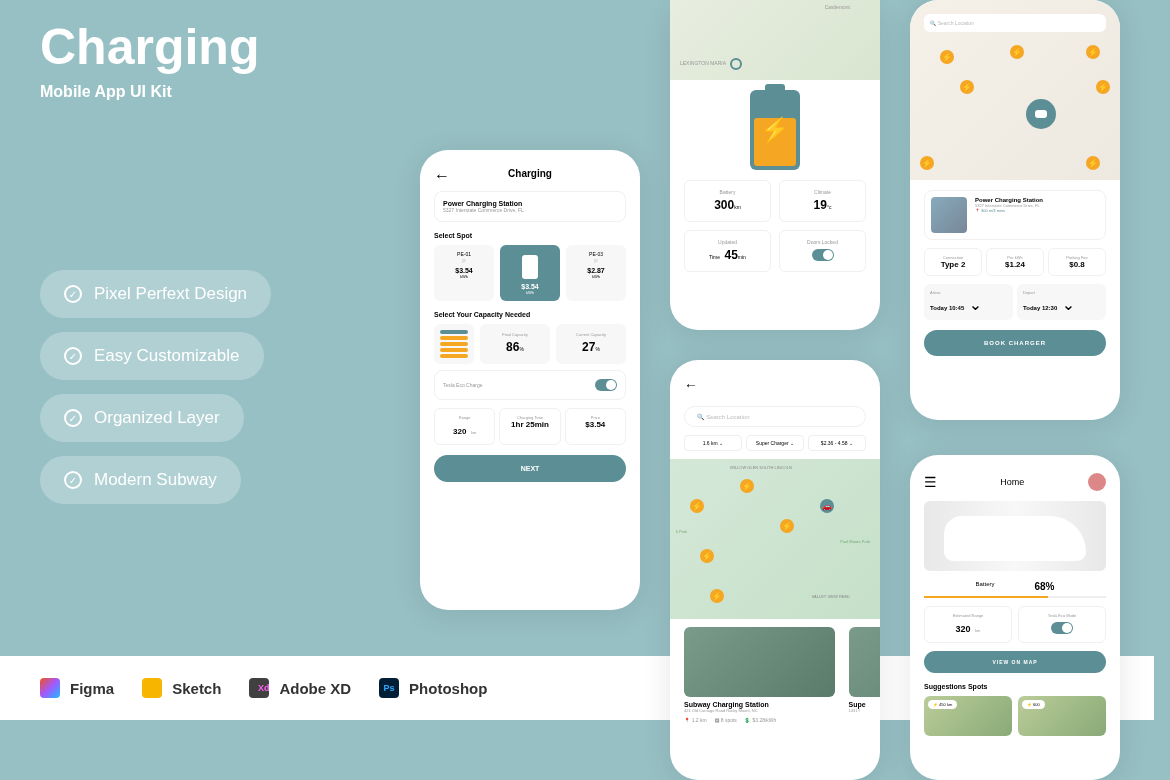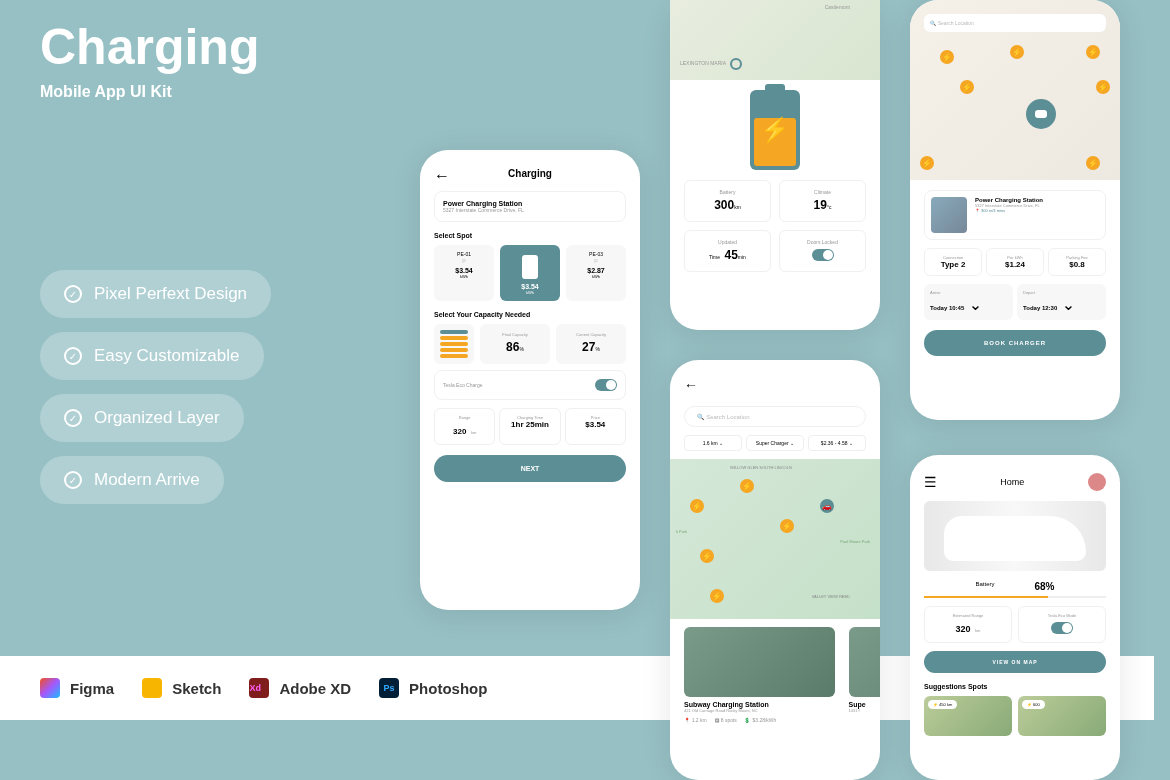--- a/index.html
+++ b/index.html
@@ -145,35 +145,35 @@
   <div class="feature-pill">
       <span class="check">✓</span>
       <span class="txt">Easy Customizable</span>
     </div><br>
   <div class="feature-pill">
       <span class="check">✓</span>
       <span class="txt">Organized Layer</span>
     </div><br>
   <div class="feature-pill">
       <span class="check">✓</span>
-      <span class="txt">Modern Arrive</span>
+      <span class="txt">Modern Subway</span>
     </div>
 </div>
 
 <div class="brands">
   <div class="brand">
       <span class="ico" style="background: linear-gradient(135deg, rgb(242, 78, 30), rgb(162, 89, 255), rgb(26, 188, 254));"></span>
       <span>Figma</span>
     </div>
   <div class="brand">
       <span class="ico" style="background:#f7b500"></span>
       <span>Sketch</span>
     </div>
   <div class="brand">
-      <span class="ico" style="background:#7f1d1d;color:#ff61f6;font-size:9px;text-align:left;line-height:20px">Xd</span>
+      <span class="ico" style="background:#404040;color:#ff61f6;font-size:9px;text-align:right;line-height:20px">Xd</span>
       <span>Adobe XD</span>
     </div>
   <div class="brand">
       <span class="ico" style="background:#001e36;color:#31a8ff;font-size:9px;text-align:center;line-height:20px">Ps</span>
       <span>Photoshop</span>
     </div>
 </div>
 
 <div class="phone p1">
   <div class="hdr">

